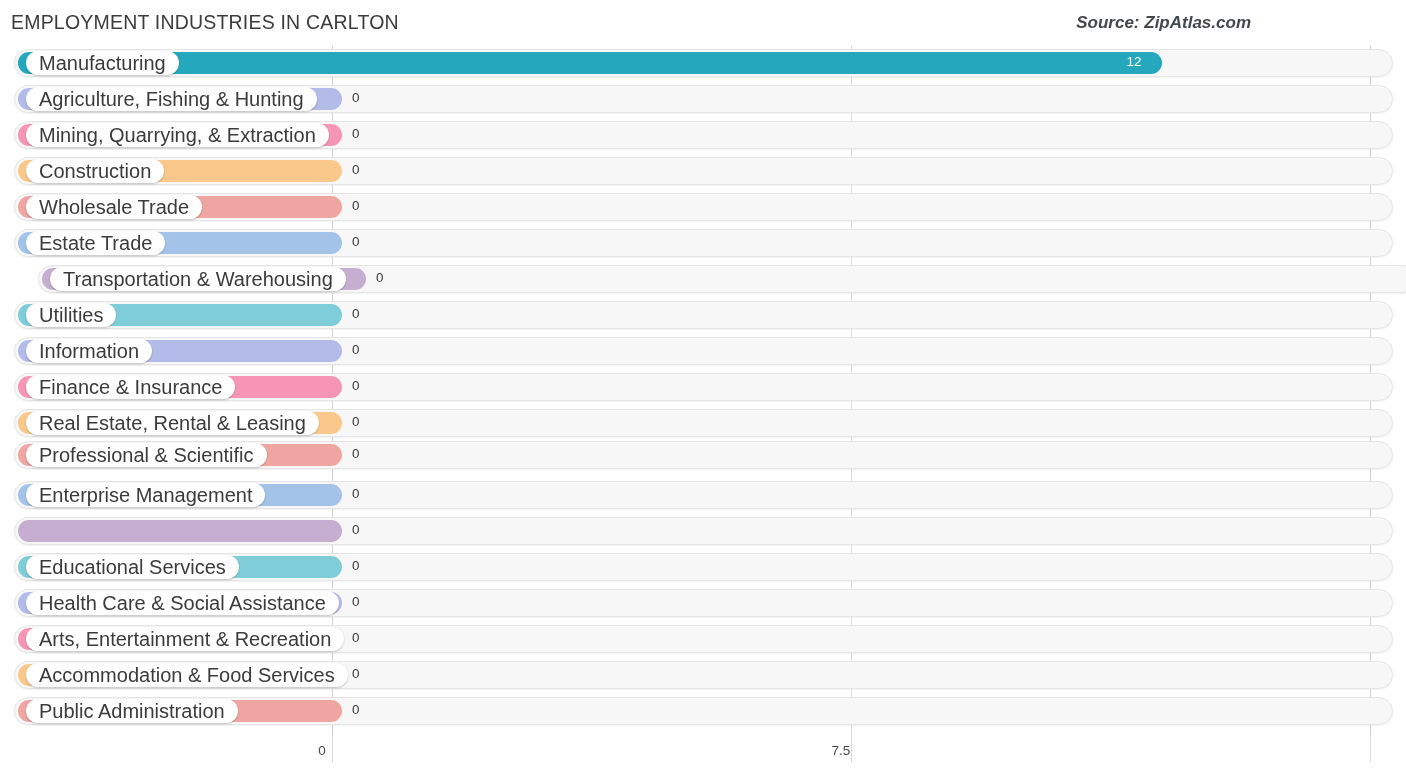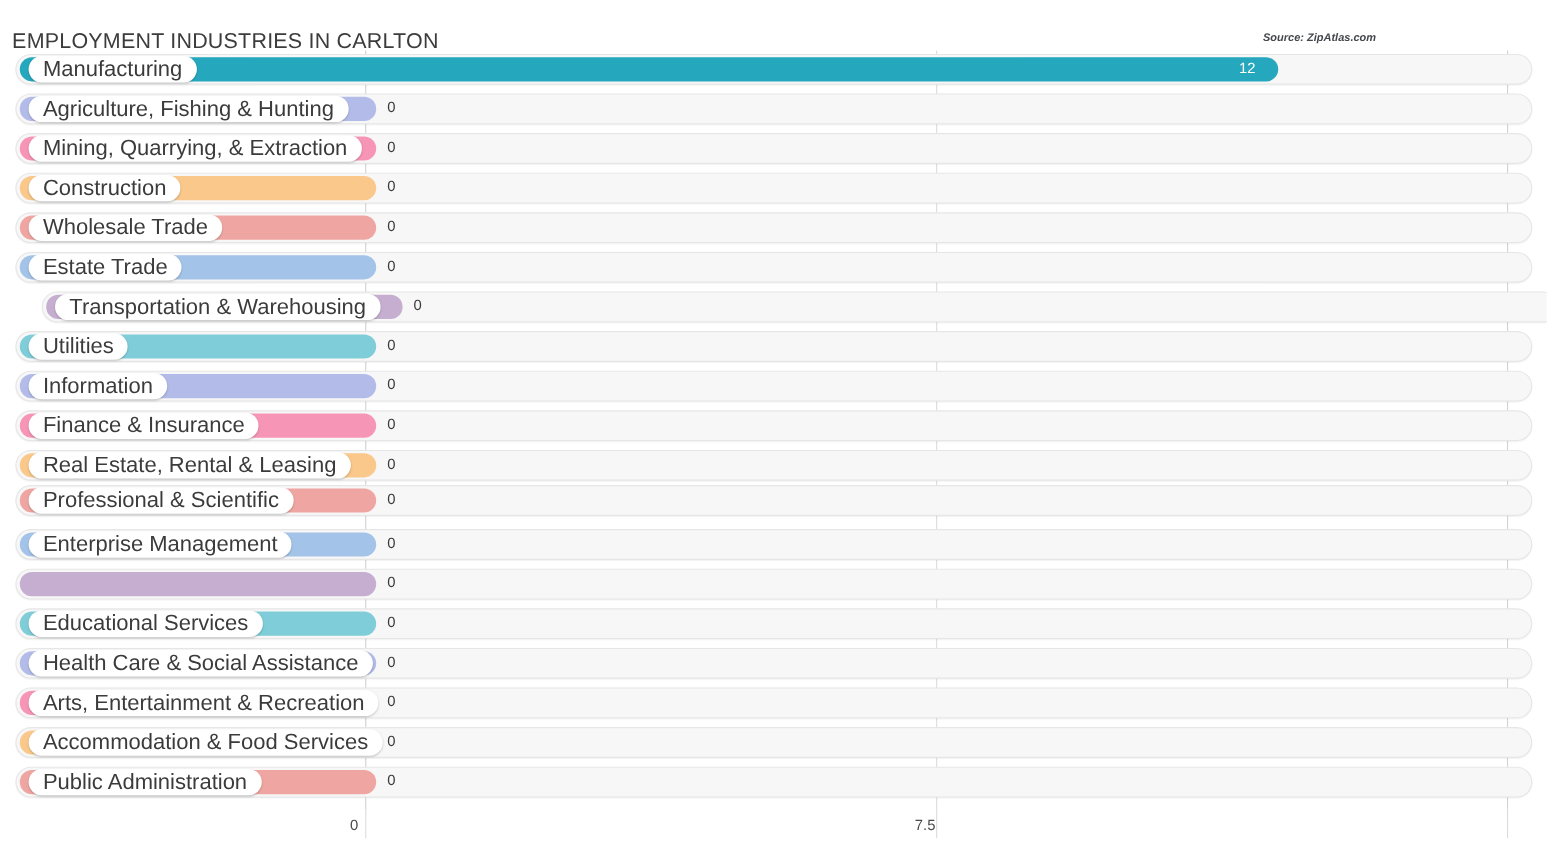--- a/index.html
+++ b/index.html
@@ -12,39 +12,39 @@
     height: 776px;
     font-family: "Liberation Sans", sans-serif;
     color: #3a3a3a;
     overflow: hidden;
     position: relative;
   }
 
   
   #header {
     position: absolute;
-    left: 0; top: 16px;
+    left: 0; top: 0;
     width: 1262px;
     height: 46px;
   }
   #chart-title {
     position: absolute;
     left: 11px;
     top: 11px;
     font-size: 19.5px;
     letter-spacing: 0.2px;
     color: #3c3c3c;
     font-weight: 400;
     white-space: nowrap;
   }
   #source-label {
     position: absolute;
     right: 11px;
     top: 13px;
-    font-size: 10px;
+    font-size: 17px;
     font-style: italic;
     font-weight: bold;
     color: #44484d;
     white-space: nowrap;
   }
 
   
   #plot {
     position: absolute;
     left: 0;

